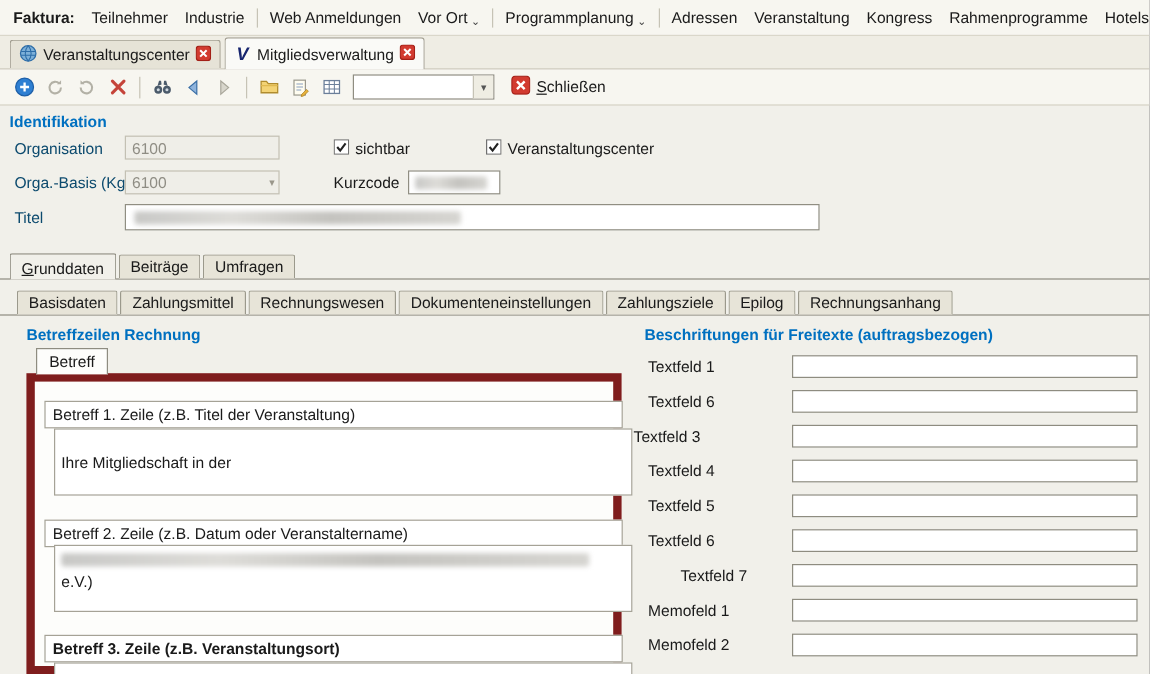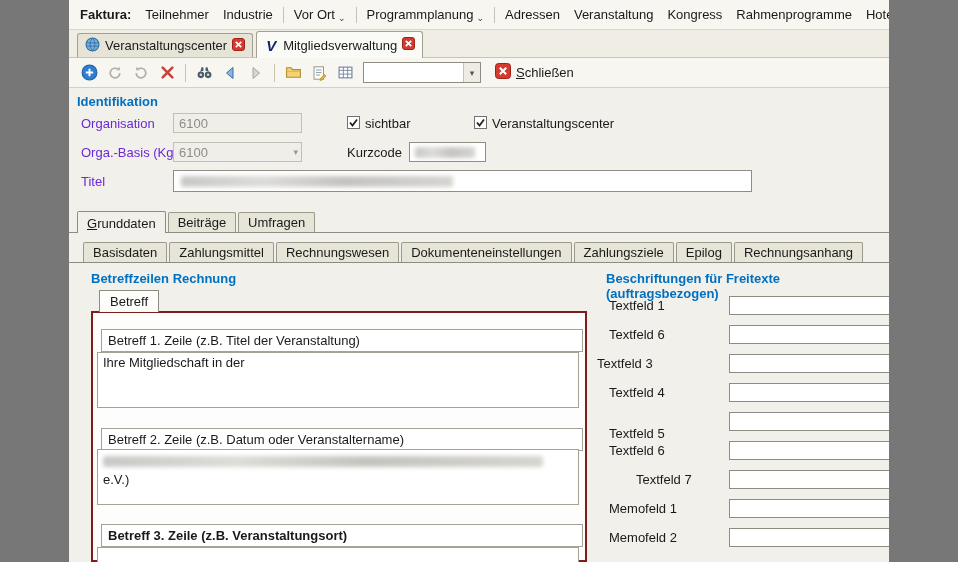--- a/index.html
+++ b/index.html
@@ -1,18 +1,18 @@
 <!DOCTYPE html>
 <html><head>
 <meta charset="utf-8">
 <title>Mitgliedsverwaltung</title>
 <style>
   * { margin:0; padding:0; box-sizing:border-box; }
   body { font-family:"Liberation Sans", sans-serif; background:#777; }
-  .screen { position:relative; width:820px; height:562px; background:#f1f0ea;
+  .screen { position:relative; width:958px; height:562px; background:#f1f0ea;
             overflow:hidden; font-size:13px; color:#1a1a1a; margin:0 auto; }
 
   
   .menubar { position:absolute; top:0; left:0; right:0; height:30px; background:#f7f6f0;
              border-bottom:1px solid #dad7ca; display:flex; align-items:center;
              padding:0 4px; white-space:nowrap; overflow:hidden; }
   .mi { padding:4px 7px; cursor:default; display:inline-flex; align-items:center; }
   .mi.bold { font-weight:bold; }
   .msep { width:1px; height:16px; background:#c6c3b5; margin:0 3px; flex:0 0 auto; }
   .chev { font-size:9px; color:#444; margin-left:3px; position:relative; top:3px; }
@@ -40,21 +40,21 @@
   .combo .carrow { width:17px; border-left:1px solid #c5c2b5; background:#efede3;
                    display:flex; align-items:center; justify-content:center;
                    font-size:9px; color:#555; }
   .closegrp { display:flex; align-items:center; gap:5px; margin-left:12px; }
   .accel { display:inline-block; }
   .accel::first-letter { text-decoration:underline; }
 
   
   .sechdr { position:absolute; color:#0070c0; font-weight:bold; }
   .lbl { position:absolute; }
-  .redlbl { color:#6d28d9;text-align:center; }
+  .redlbl { color:#0c4a6e;text-align:center; }
   .fld { position:absolute; border:1px solid #908e82; background:#fff; padding:2px 5px;
          overflow:hidden; line-height:15px; }
   .fld.dis { background:#efeee8; border-color:#c3c0b3; color:#8f8d84; }
   .combofld { display:flex; justify-content:space-between; align-items:center; padding-right:3px; }
   .combofld .dd { font-size:9px; color:#9a978b; }
   .cb { position:absolute; width:13px; height:13px; }
   .redact { position:absolute; height:11px; border-radius:2px;
             background:linear-gradient(90deg,#c8c8c6,#dddcd8 30%,#c4c3bf 60%,#d6d5d1);
             filter:blur(2px); }
 
@@ -62,40 +62,41 @@
   .tabstrip { position:absolute; display:flex; align-items:flex-end;
               border-bottom:1px solid #8e8c80; left:0; right:0; }
   .tab { border:1px solid #9b998c; border-bottom:none; background:#e7e4d8;
          padding:2px 9px; border-radius:2px 2px 0 0; margin-right:2px; white-space:nowrap; }
   .tab.active { background:#f1f0ea; padding-top:4px; margin-bottom:-1px; border-color:#8e8c80; }
 
   
   .langtab { position:absolute; left:30px; top:290px; height:22px; background:#fdfdfb;
              border:1px solid #8e8c80; border-bottom:none; padding:3px 10px 0; z-index:2; }
   .panel { position:absolute; left:22px; top:311px; width:496px; height:251px;
-           background:#fdfdfb; border:2px solid #7f1d1d; }
+           background:#fdfdfb; border:7px solid #7f1d1d; }
   .lblbox { position:absolute; left:8px; width:482px; height:23px; border:1px solid #a5a296;
             background:#fff; line-height:21px; padding-left:6px; }
-  .areabox { position:absolute; left:4px; width:482px; border:1px solid #a5a296;
-             background:#fff; padding:2px 5px; }
+  .areabox { position:absolute; left:16px; width:482px; border:1px solid #a5a296;
+             background:#fff; padding:20px 5px; }
 
   
   .rin { position:absolute; left:660px; width:288px; height:19px; background:#fff;
          border:1px solid #8e8c80; }
 </style>
 </head>
 <body>
 
 <div class="screen">
 
   <div class="menubar">
     <span class="mi bold">Faktura:</span>
     <span class="mi">Teilnehmer</span>
     <span class="mi">Industrie</span>
     <span class="msep"></span>
+    <span class="mi">Web Anmeldungen</span>
     <span class="mi">
         <span>Vor Ort</span>
         <span class="chev">⌄</span>
       </span>
     <span class="msep"></span>
     <span class="mi">
         <span>Programmplanung</span>
         <span class="chev">⌄</span>
       </span>
     <span class="msep"></span>
@@ -294,21 +295,21 @@
 
   <div class="lbl" style="left:540px; top:327px;">Textfeld 6</div>
   <div class="rin" style="top:325px;"></div>
 
   <div class="lbl" style="left:528px; top:356px;">Textfeld 3</div>
   <div class="rin" style="top:354px;"></div>
 
   <div class="lbl" style="left:540px; top:385px;">Textfeld 4</div>
   <div class="rin" style="top:383px;"></div>
 
-  <div class="lbl" style="left:540px; top:414px;margin-top:12px;">Textfeld 5</div>
+  <div class="lbl" style="left:540px; top:414px;">Textfeld 5</div>
   <div class="rin" style="top:412px;"></div>
 
   <div class="lbl" style="left:540px; top:443px;">Textfeld 6</div>
   <div class="rin" style="top:441px;"></div>
 
   <div class="lbl" style="left:540px; top:472px;margin-left:27px;">Textfeld 7</div>
   <div class="rin" style="top:470px;"></div>
 
   <div class="lbl" style="left:540px; top:501px;">Memofeld 1</div>
   <div class="rin" style="top:499px;"></div>

